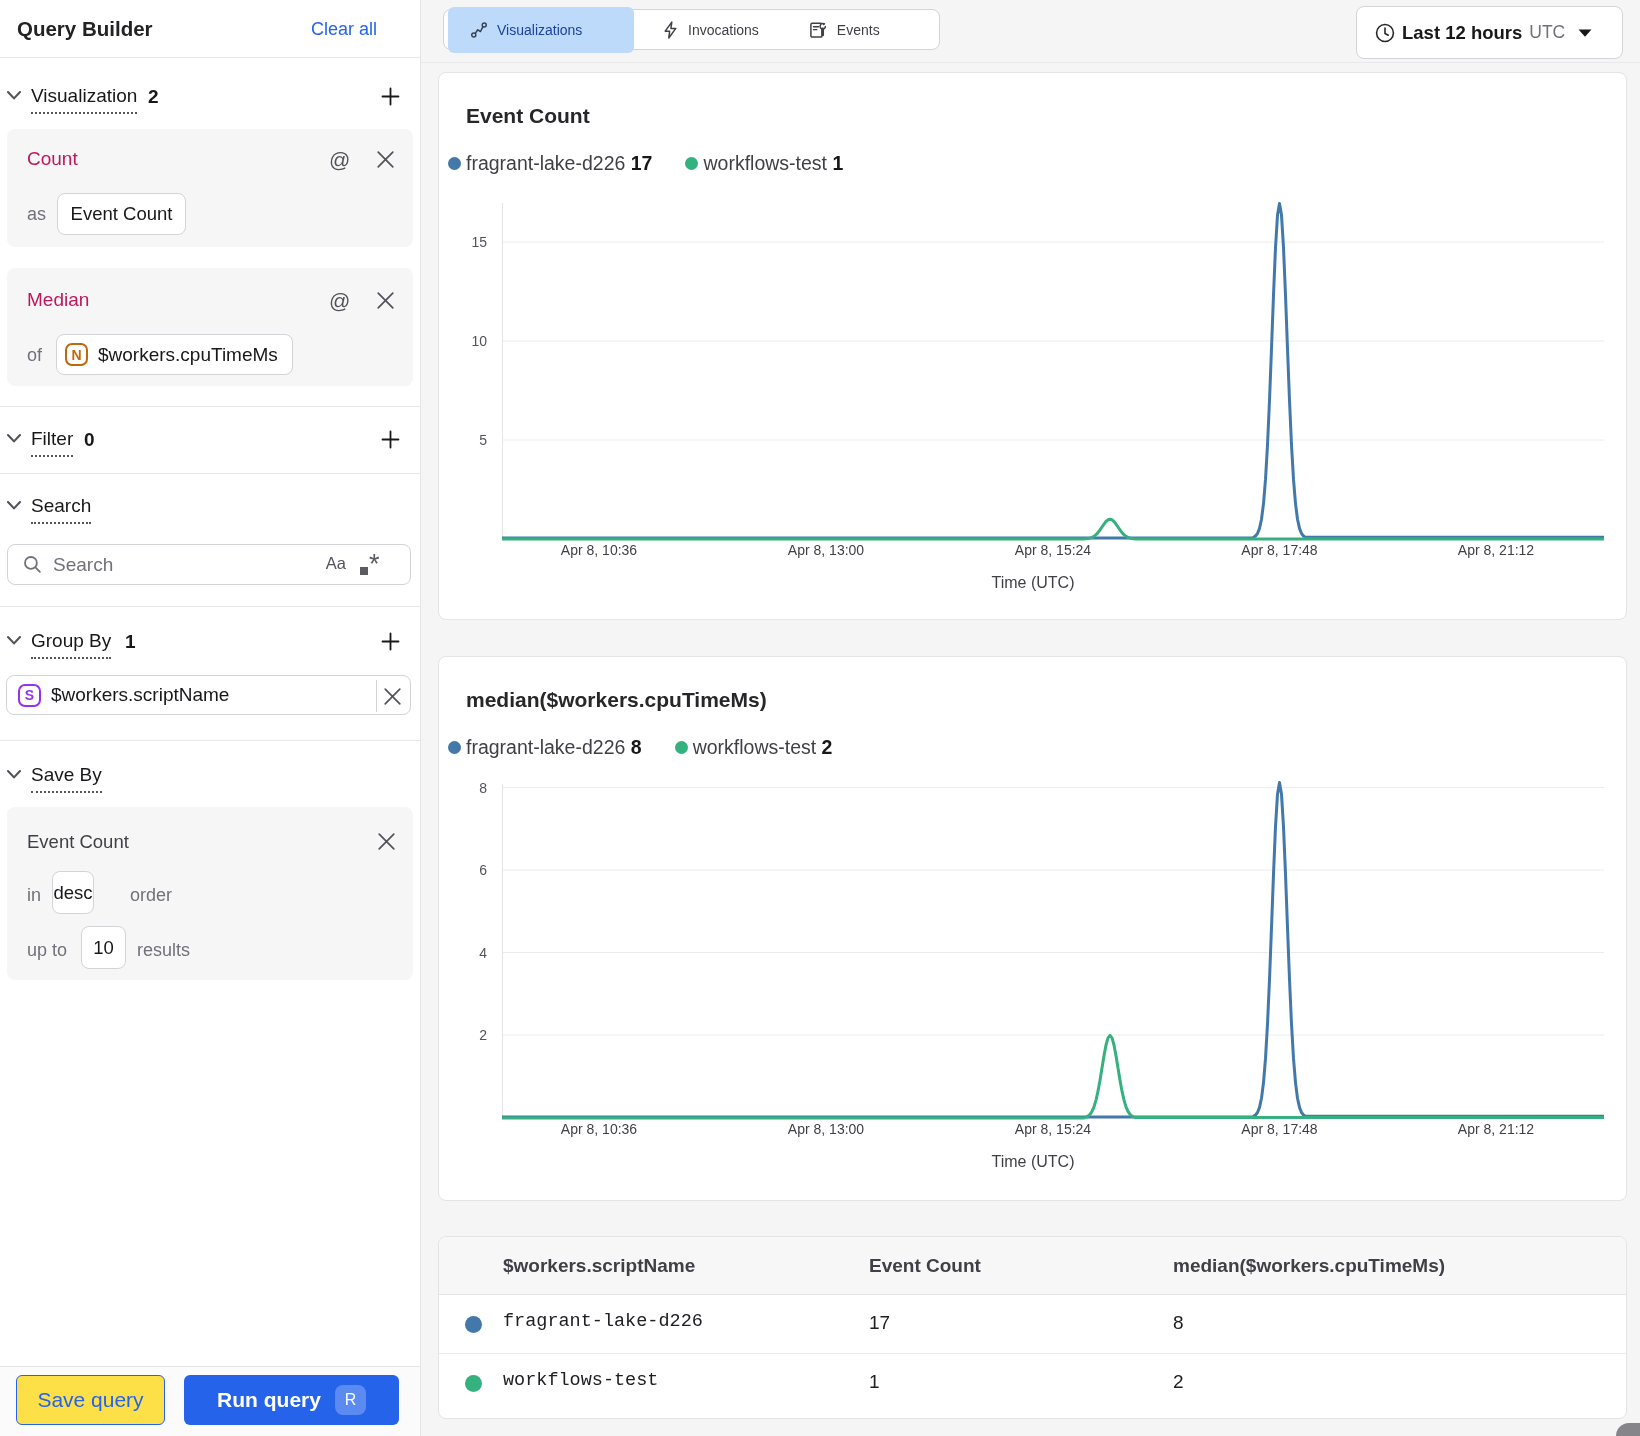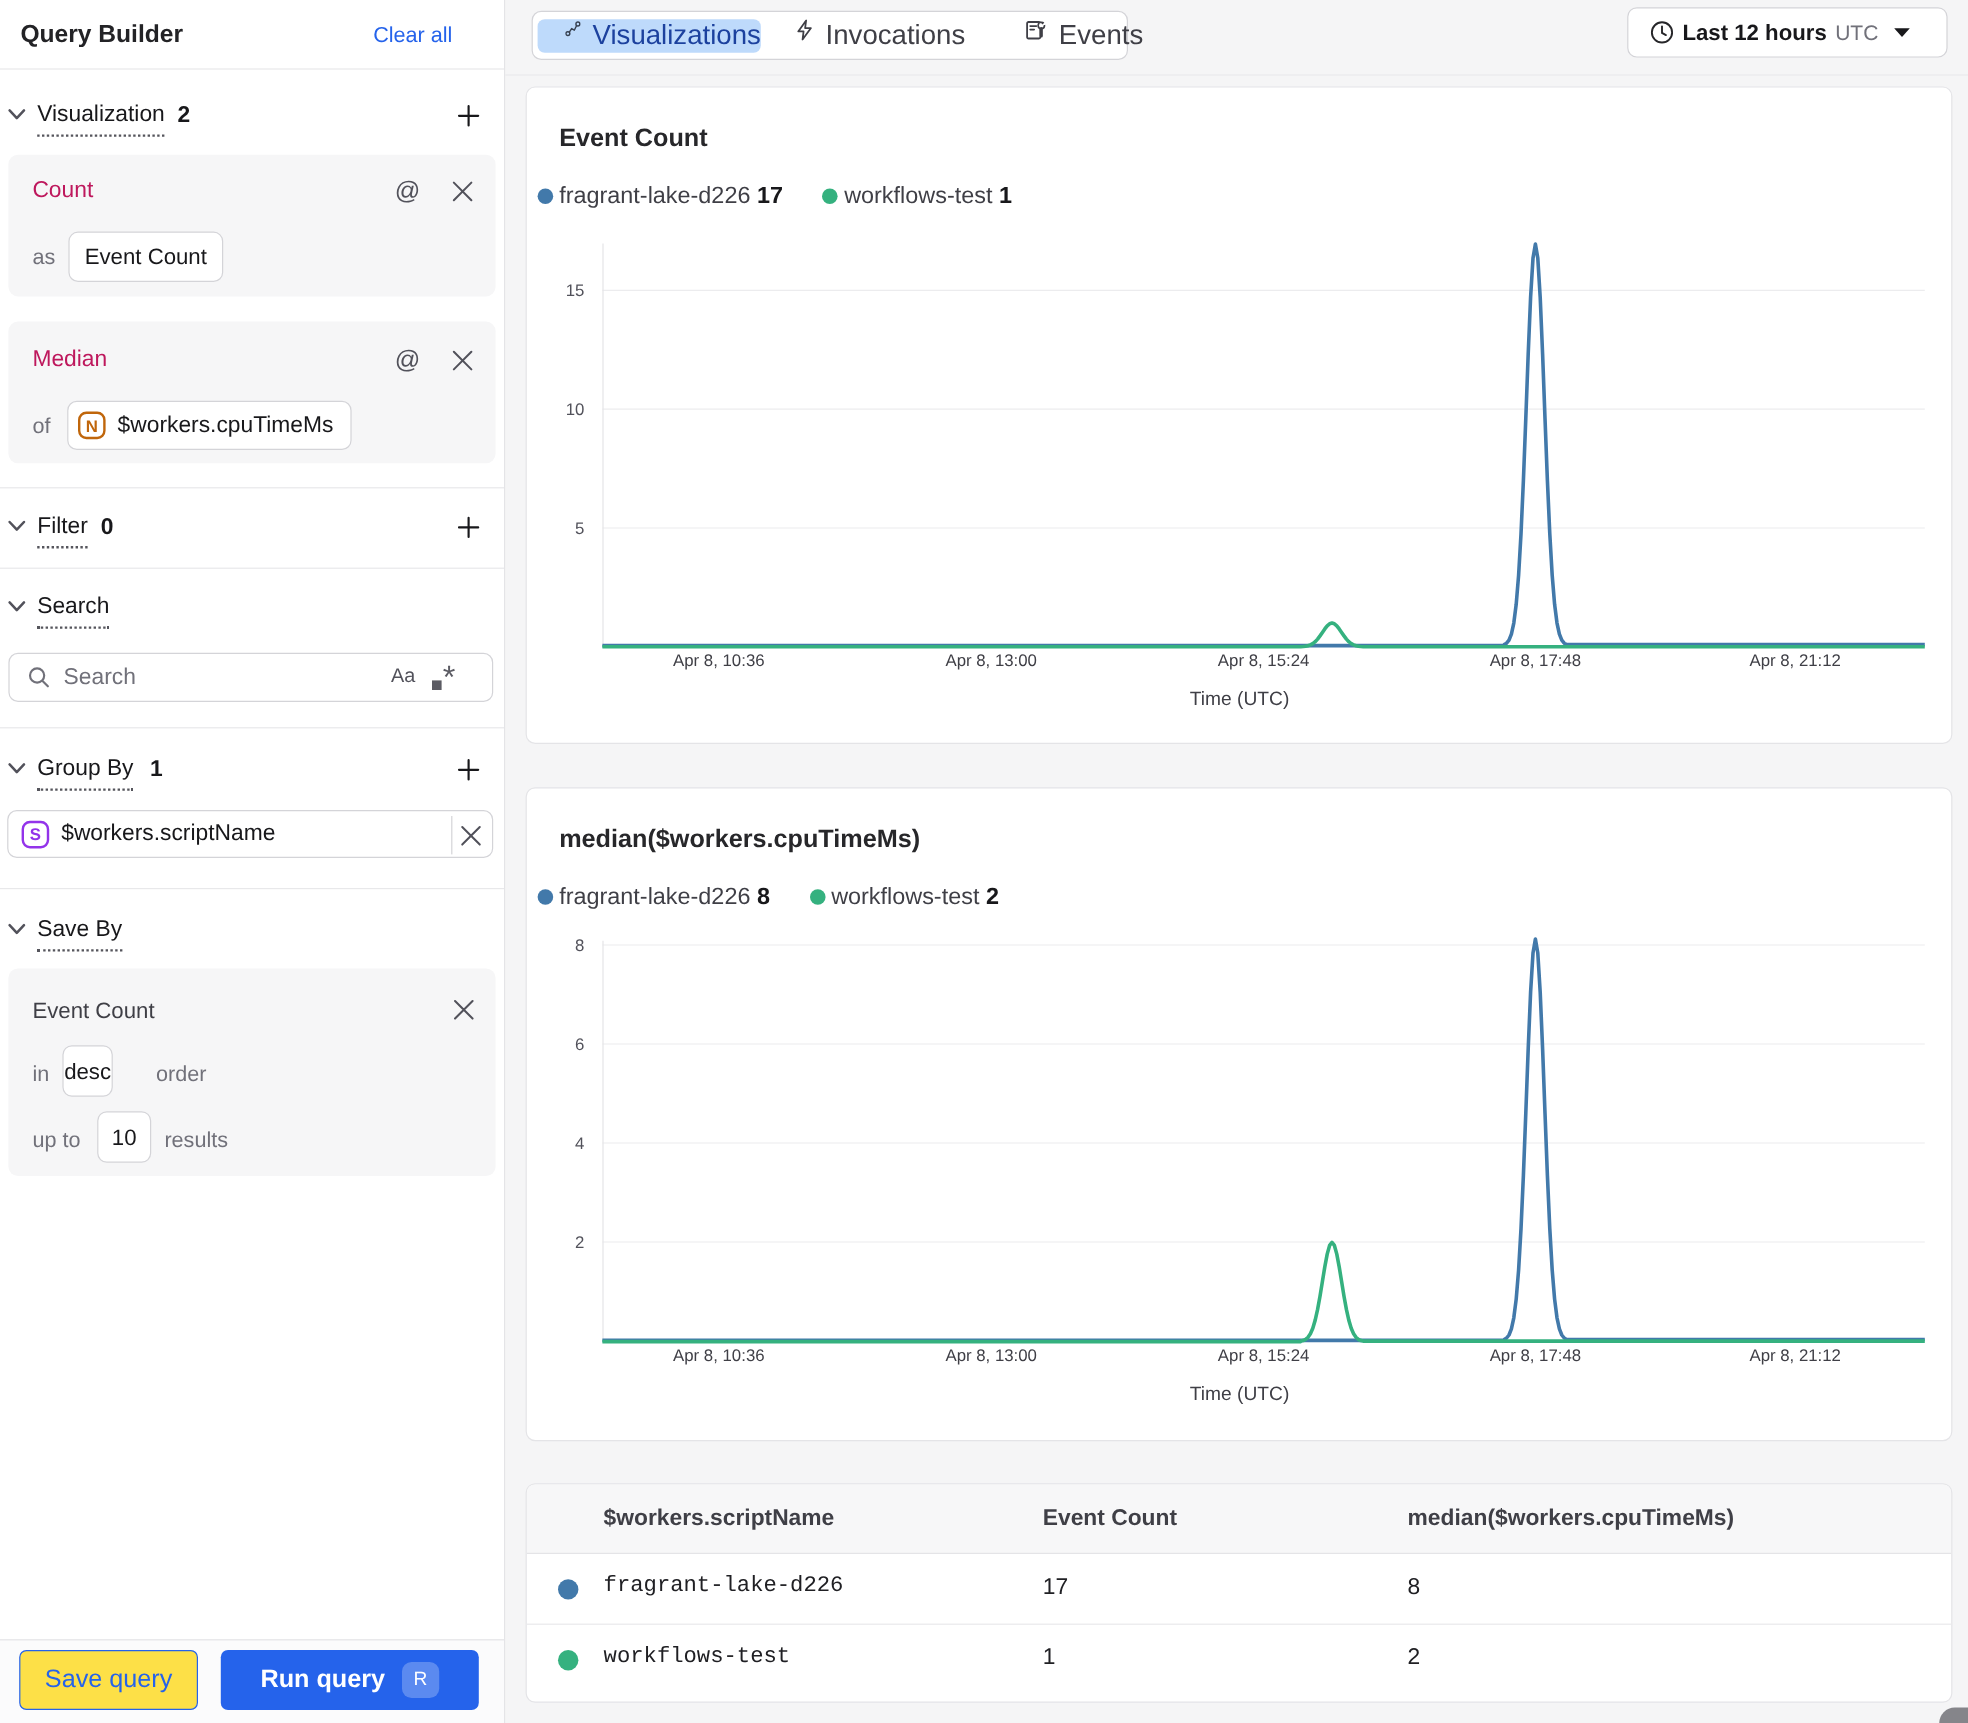--- a/index.html
+++ b/index.html
@@ -23,23 +23,23 @@
 .badge{display:inline-flex;width:23px;height:23px;border-radius:7px;align-items:center;justify-content:center;font-size:14px;font-weight:700;background:#fff;flex:none;}
 .nbadge{border:2px solid #c0660b;color:#c0660b;}
 .sbadge{border:2px solid #9333ea;color:#9333ea;}
 .divider{position:absolute;left:0;width:420px;height:1px;background:#e8e8ea;}
 #sbfoot{position:absolute;left:0;top:1366px;width:420px;height:70px;background:#fbfbfc;border-top:1px solid #e4e4e7;}
 #savebtn{position:absolute;left:16px;top:8px;width:149px;height:50px;background:#fde047;border:1px solid #2563eb;border-radius:6px;color:#2563eb;font-size:21px;display:flex;align-items:center;justify-content:center;}
 #runbtn{position:absolute;left:184px;top:8px;width:215px;height:50px;background:#2563eb;border-radius:6px;color:#fff;font-size:21px;font-weight:700;display:flex;align-items:center;justify-content:center;gap:14px;}
 #rbadge{display:inline-flex;width:31px;height:30px;background:rgba(255,255,255,.25);border-radius:8px;align-items:center;justify-content:center;font-size:16px;font-weight:400;}
 #topline{position:absolute;left:421px;top:62px;width:1219px;height:1px;background:#e9e9eb;}
 #tabs{position:absolute;left:443px;top:9px;width:497px;height:41px;background:#fff;border:1px solid #d4d4d8;border-radius:8px;display:flex;align-items:center;padding:0 4px;}
-.tab{height:28px;display:flex;align-items:flex-start;gap:10px;font-size:23px;color:#3f3f46;border-radius:6px;}
+.tab{height:46px;display:flex;align-items:center;gap:10px;font-size:14px;color:#3f3f46;border-radius:6px;}
 .tabsel{background:#bedafb;color:#1c419e;font-weight:500;width:186px;padding:0 0 0 23px;}
-#timepick{position:absolute;left:1356px;top:6px;width:267px;height:42px;background:#fff;border:1px solid #d4d4d8;border-radius:8px;display:flex;align-items:center;padding-left:18px;gap:7px;}
+#timepick{position:absolute;left:1356px;top:6px;width:267px;height:53px;background:#fff;border:1px solid #d4d4d8;border-radius:8px;display:flex;align-items:center;padding-left:18px;gap:7px;}
 #timepick .t1{font-size:18.5px;font-weight:700;color:#18181b;}
 #timepick .t2{font-size:17.5px;color:#71717a;}
 .chartcard{position:absolute;left:438px;width:1189px;background:#fff;border:1px solid #e4e4e7;border-radius:8px;}
 .ctitle{position:absolute;left:27px;top:31px;font-size:21px;font-weight:700;color:#27272a;}
 .legend{position:absolute;left:9px;top:79px;display:flex;gap:33px;font-size:19.5px;color:#3f3f46;}
 .litem{display:flex;align-items:center;gap:5px;}
 .ldot{width:13px;height:13px;border-radius:50%;flex:none;}
 .lnum{font-weight:700;color:#18181b;}
 svg text{font-family:"Liberation Sans",sans-serif;}
 .chev svg,.plusbtn svg,.xicon svg{display:block;}

